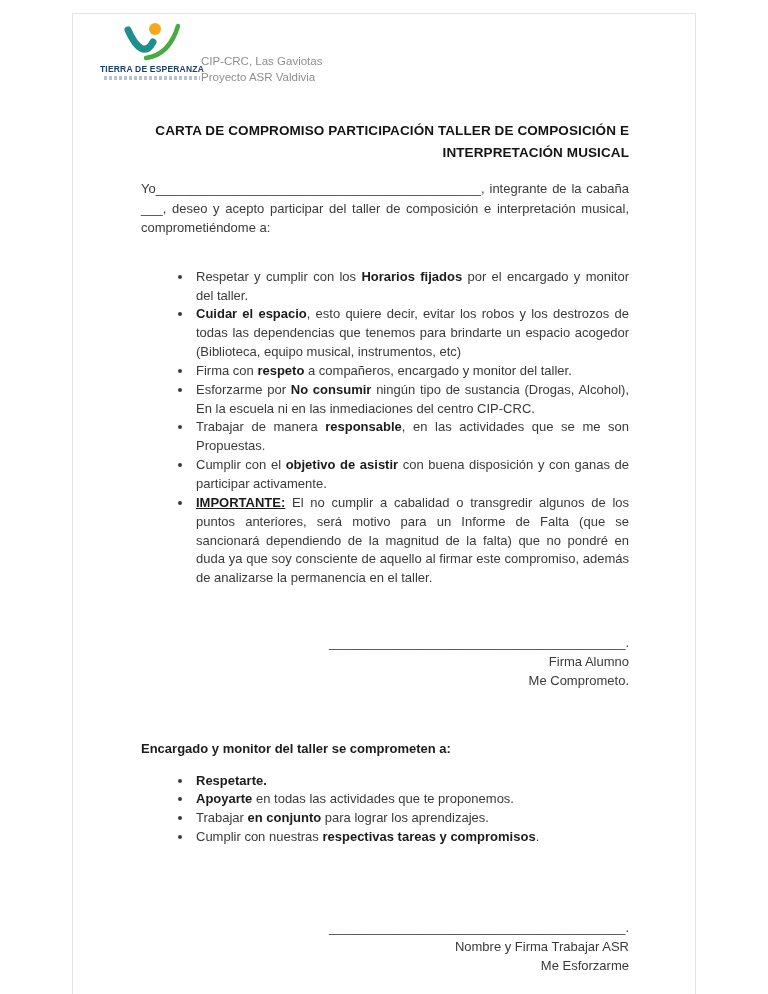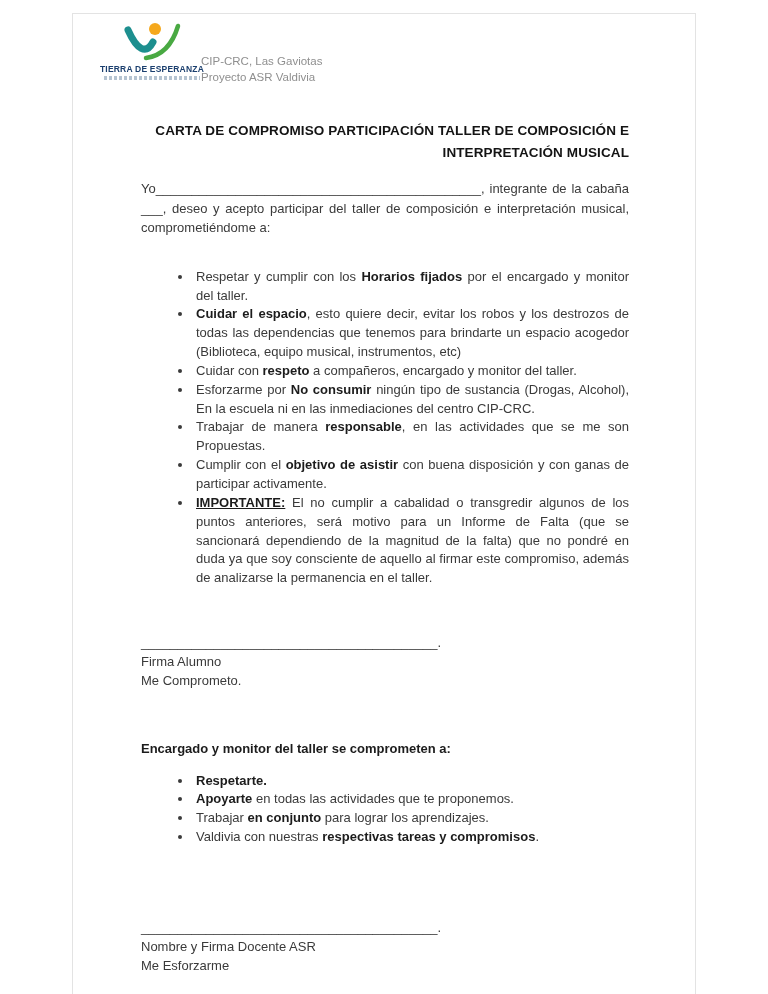--- a/index.html
+++ b/index.html
@@ -70,21 +70,21 @@
   ul.bullets li {
     text-align: justify;
     line-height: 1.45;
     padding-left: 3px;
   }
   ul.bullets.staff { margin-top: 16px; }
   .b { font-weight: bold; color: #1c1c1c; }
   .u { text-decoration: underline; }
   .sig-block {
     margin-top: 46px;
-    text-align: left;
+    text-align: right;
     line-height: 1.45;
   }
   .sig-block.teacher { margin-top: 72px; }
   .staff-heading {
     margin: 50px 0 0;
     font-weight: bold;
     color: #1c1c1c;
   }
   .footer-line { margin: 44px 0 0; text-align: right; }
 </style>
@@ -110,44 +110,44 @@
 
   <div class="content">
 
     <h1 class="title">CARTA DE COMPROMISO PARTICIPACIÓN TALLER DE COMPOSICIÓN E INTERPRETACIÓN MUSICAL</h1>
 
     <p class="intro">Yo_____________________________________________, integrante de la cabaña ___, deseo y acepto participar del taller de composición e interpretación musical, comprometiéndome a:</p>
 
     <ul class="bullets">
         <li><span>Respetar y cumplir con los </span><span class="b">Horarios fijados</span><span> por el encargado y monitor del taller.</span></li>
         <li><span class="b">Cuidar el espacio</span><span>, esto quiere decir, evitar los robos y los destrozos de  todas las dependencias que tenemos para brindarte un espacio acogedor (Biblioteca, equipo musical, instrumentos, etc)</span></li>
-        <li><span>Cuidar con </span><span class="b">respeto</span><span> a compañeros, encargado y monitor del taller.</span></li>
+        <li><span>Firma con </span><span class="b">respeto</span><span> a compañeros, encargado y monitor del taller.</span></li>
         <li><span>Esforzarme por </span><span class="b">No consumir</span><span> ningún tipo de sustancia (Drogas, Alcohol), En la escuela ni en las inmediaciones del centro CIP-CRC.</span></li>
         <li><span>Trabajar de manera </span><span class="b">responsable</span><span>, en las actividades que se me son Propuestas.</span></li>
         <li><span>Cumplir con el </span><span class="b">objetivo de asistir</span><span> con buena disposición y con ganas de participar activamente.</span></li>
         <li><span class="b u">IMPORTANTE:</span><span> El no cumplir a cabalidad o transgredir algunos de los puntos anteriores, será motivo para un Informe de Falta (que se sancionará dependiendo de la magnitud de la falta) que no pondré en duda ya que soy consciente de aquello al firmar este compromiso, además de analizarse la permanencia en el taller.</span></li>
       </ul>
 
     <div class="sig-block">
       <div>_________________________________________.</div>
       <div>Firma Alumno</div>
       <div>Me Comprometo.</div>
     </div>
 
     <p class="staff-heading">Encargado y monitor del taller se comprometen a:</p>
 
     <ul class="bullets staff">
         <li><span class="b">Respetarte.</span></li>
         <li><span class="b">Apoyarte</span><span> en todas las actividades que te proponemos.</span></li>
         <li><span>Trabajar </span><span class="b">en conjunto</span><span> para lograr los aprendizajes.</span></li>
-        <li><span>Valdivia con nuestras </span><span class="b">respectivas tareas y compromisos</span><span>.</span></li>
+        <li><span>Cumplir con nuestras </span><span class="b">respectivas tareas y compromisos</span><span>.</span></li>
       </ul>
 
     <div class="sig-block teacher">
       <div>_________________________________________.</div>
-      <div>Nombre y Firma Docente ASR</div>
+      <div>Nombre y Firma Trabajar ASR</div>
       <div>Me Esforzarme</div>
     </div>
 
     <p class="footer-line">En Valdivia, ____ de __________ de 2014.-</p>
 
   </div>
 </div>
 
 </body></html>

